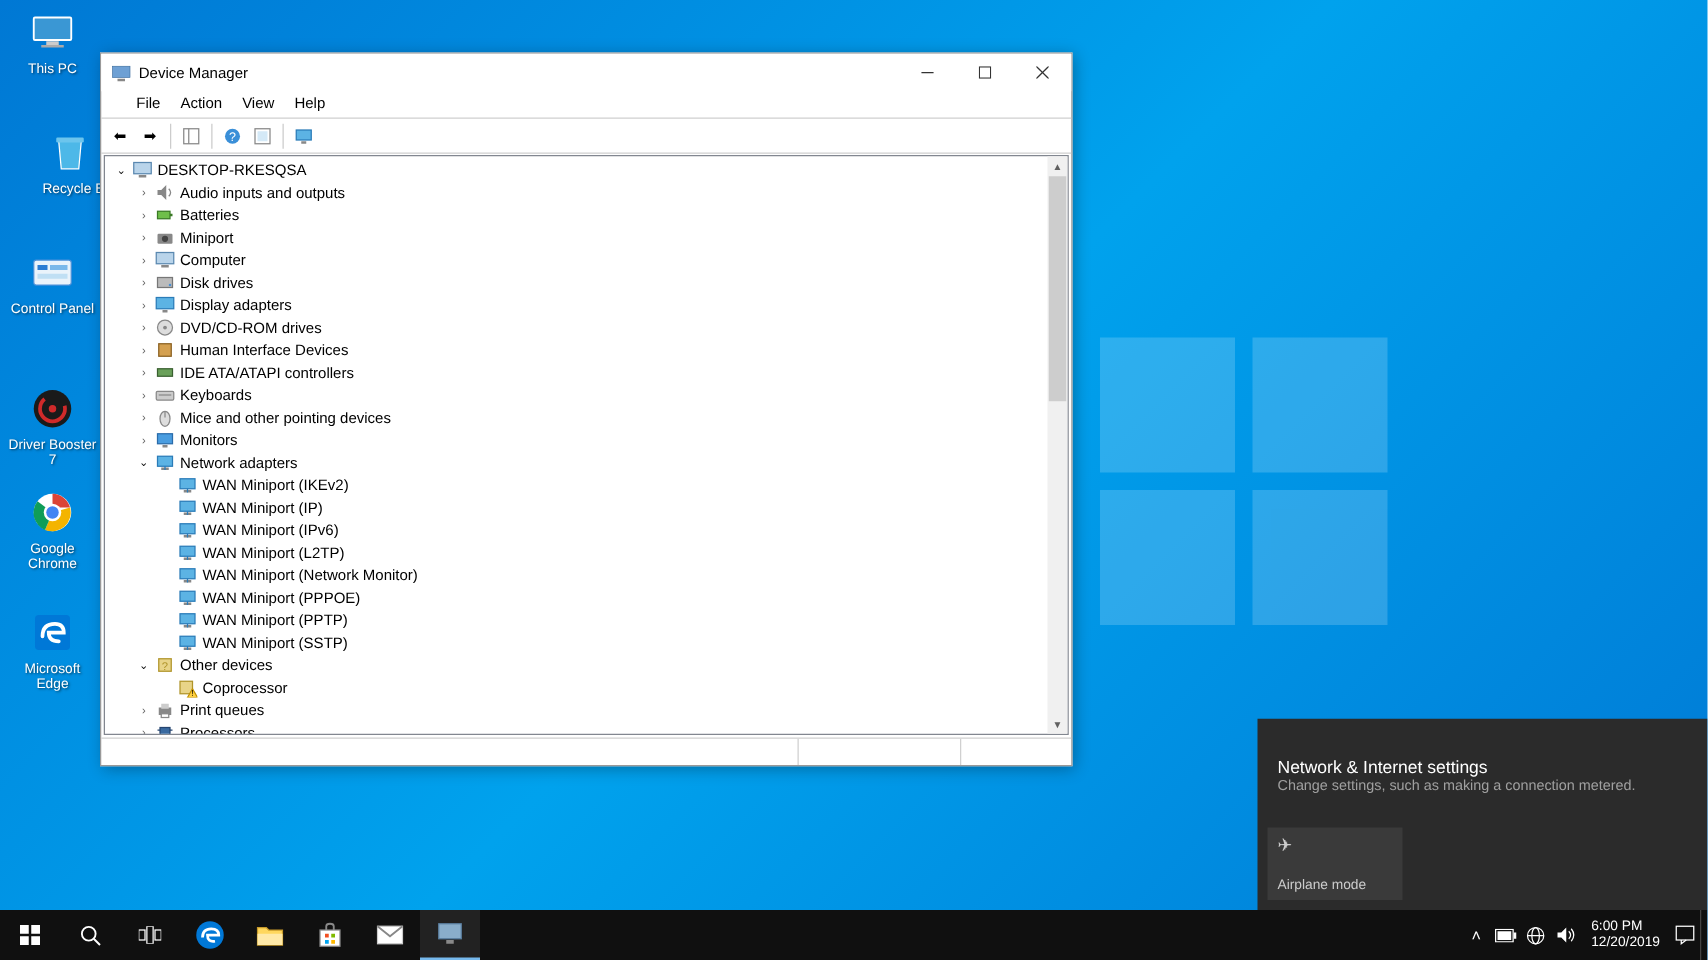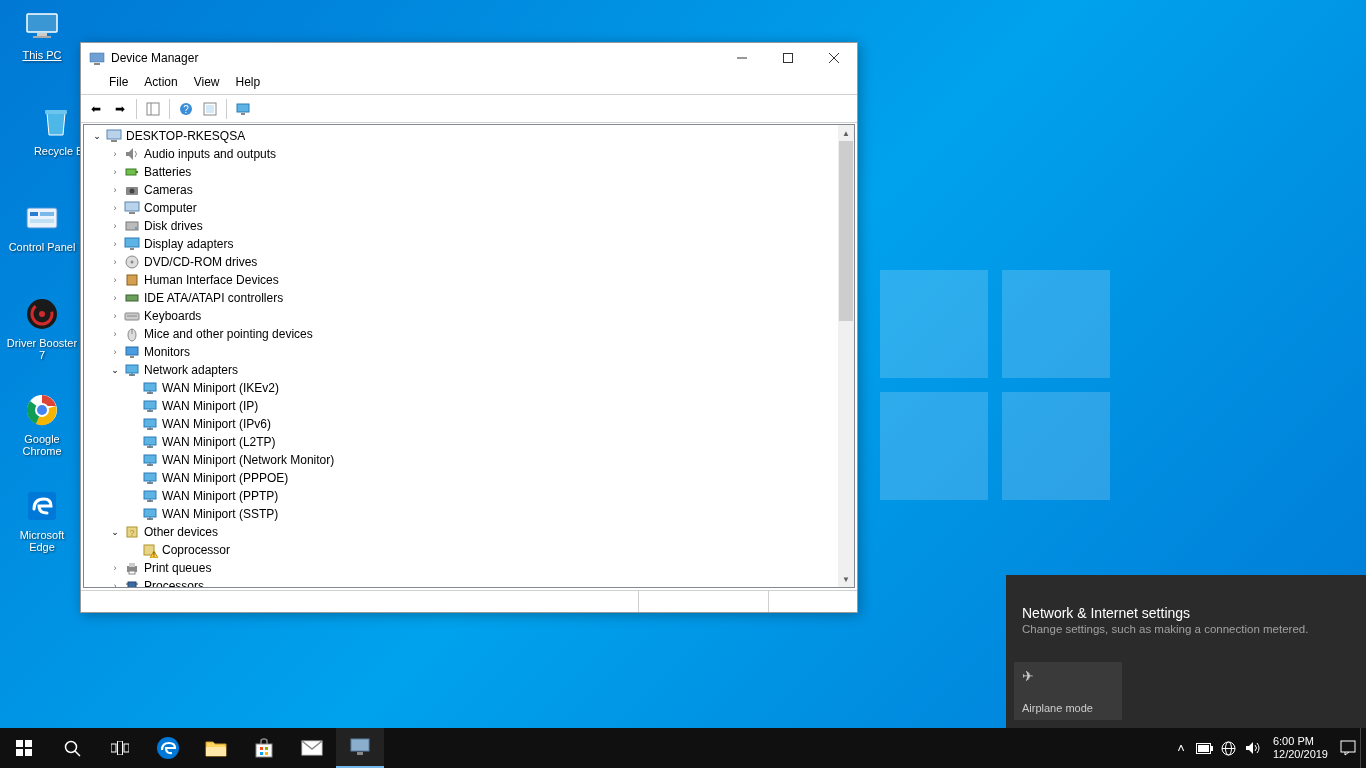--- a/index.html
+++ b/index.html
@@ -11,24 +11,24 @@
 .win-logo-bg .q { position: absolute; width: 108px; height: 108px; background: rgba(255,255,255,0.7); }
 .win-logo-bg .tl { left: 0; top: 0; }
 .win-logo-bg .tr { right: 0; top: 0; }
 .win-logo-bg .bl { left: 0; bottom: 0; }
 .win-logo-bg .br { right: 0; bottom: 0; }
 
 
 .desktop { position: absolute; inset: 0; }
 .dicon { position: absolute; width: 72px; text-align: center; color: white; font-size: 11px; text-shadow: 1px 1px 2px rgba(0,0,0,0.6); cursor: pointer; }
 .dicon .iconbox { width: 40px; height: 40px; margin: 0 auto 3px; display: flex; align-items: center; justify-content: center; font-size: 30px; }
-.dicon.thispc { left: 6px; top: 6px; text-decoration: underline; }
+.dicon.thispc { left: 6px; top: 6px; }
 .dicon.recycle { left: 20px; top: 102px; text-align: right; }
 .dicon.cpanel { left: 6px; top: 198px; }
-.dicon.driver { left: 6px; top: 294px; }
+.dicon.driver { left: 6px; top: 307px; }
 .dicon.chrome { left: 6px; top: 390px; }
 .dicon.edge { left: 6px; top: 486px; }
 
 
 .window { position: absolute; left: 80px; top: 42px; width: 778px; height: 571px; background: #fff; border: 1px solid #999; box-shadow: 2px 2px 12px rgba(0,0,0,0.3); display: flex; flex-direction: column; }
 .titlebar { height: 30px; display: flex; align-items: center; padding-left: 8px; background: #fff; font-size: 12px; color: #000; }
 .titlebar .tb-icon { width: 16px; height: 16px; margin-right: 6px; }
 .titlebar .spacer { flex: 1; }
 .titlebar .wbtn { width: 46px; height: 30px; display: flex; align-items: center; justify-content: center; color: #333; }
 
@@ -255,21 +255,21 @@
           <span class="label">Batteries</span>
         </div>
         <div class="trow d1">
           <span class="chev">›</span>
           <span class="nicon">
             <svg width="16" height="16">
               <rect x="2" y="5" width="12" height="8" fill="#888" rx="1"></rect>
               <circle cx="8" cy="9" r="2.5" fill="#444"></circle>
             </svg>
           </span>
-          <span class="label">Cameras</span>
+          <span class="label">Miniport</span>
         </div>
         <div class="trow d1">
           <span class="chev">›</span>
           <span class="nicon">
             <svg width="16" height="16">
               <rect x="1" y="2" width="14" height="9" fill="#b9d4ea" stroke="#5a88b0"></rect>
               <rect x="5" y="12" width="6" height="2" fill="#888"></rect>
             </svg>
           </span>
           <span class="label">Computer</span>

